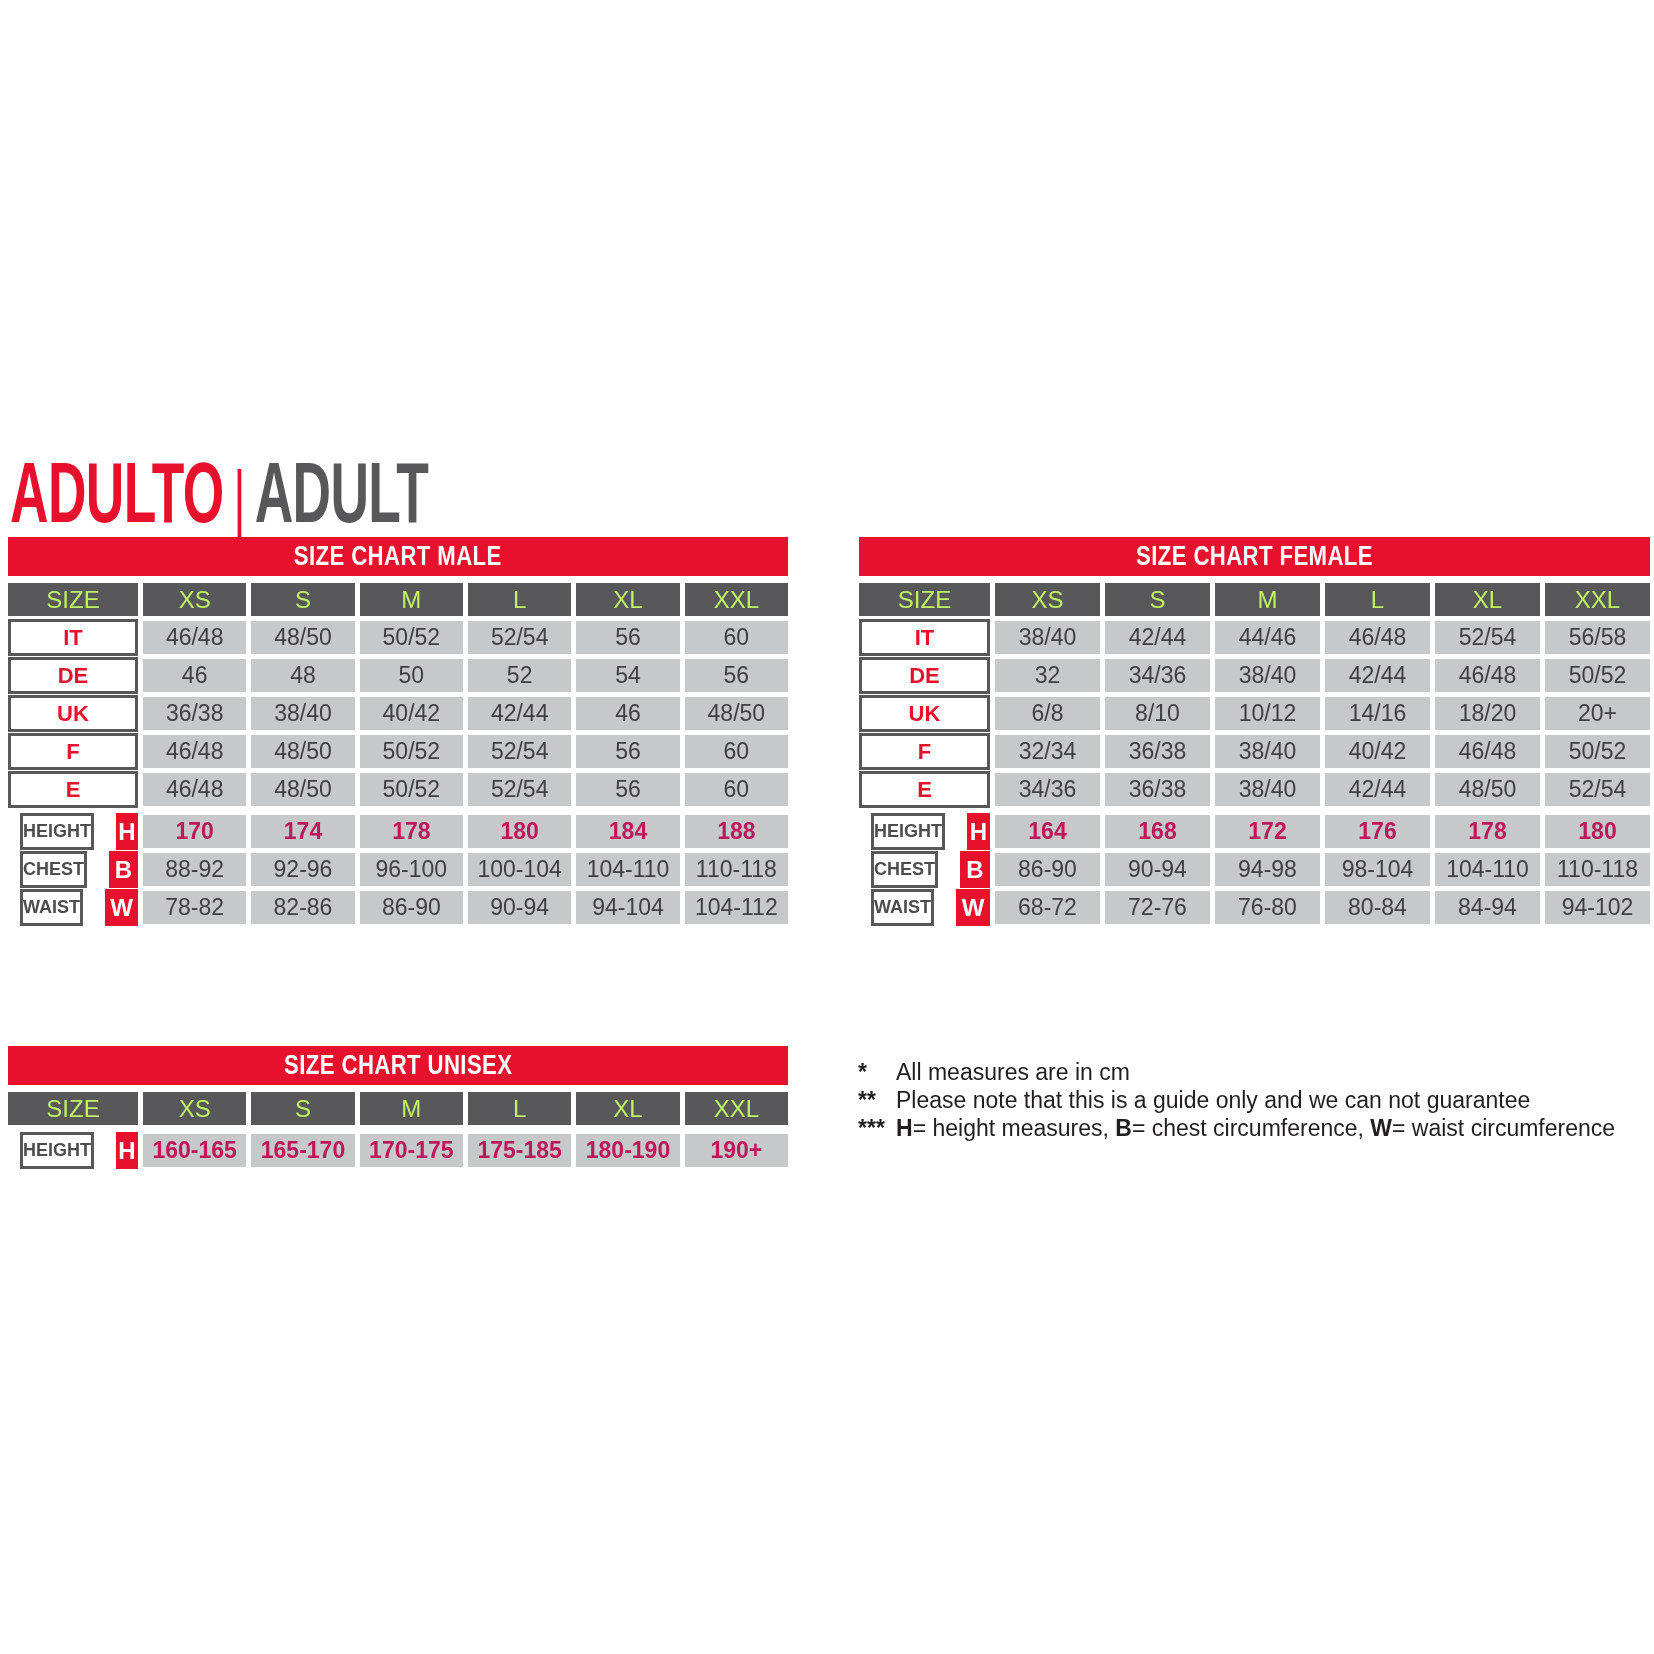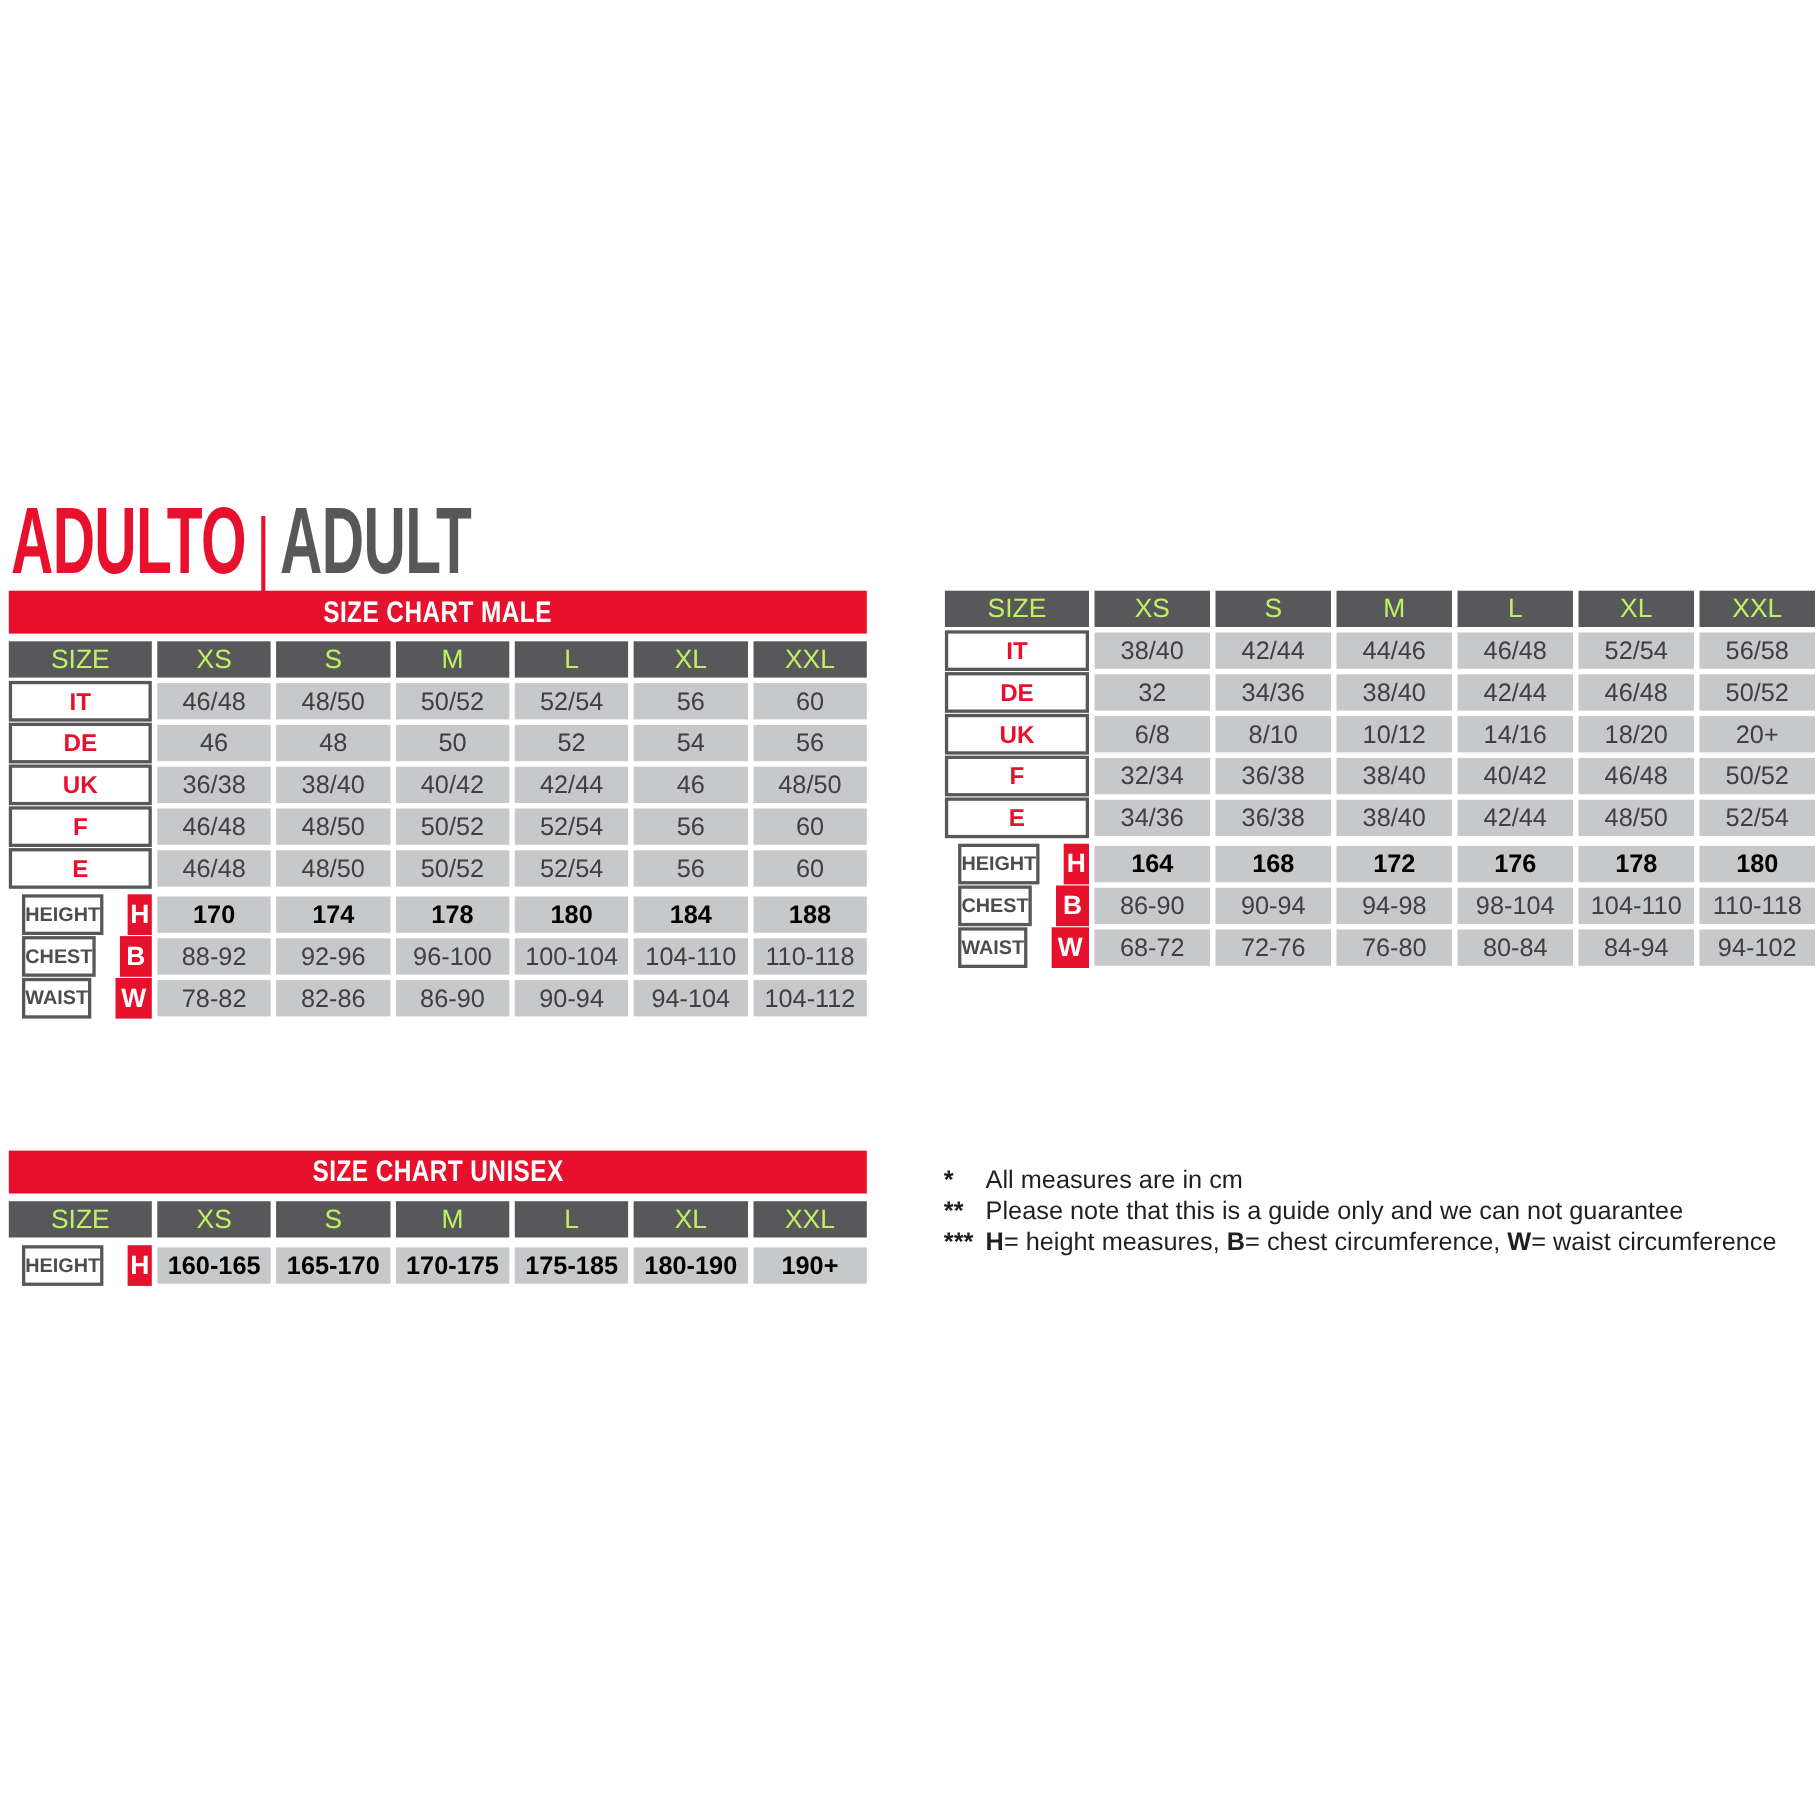--- a/index.html
+++ b/index.html
@@ -47,21 +47,21 @@
   .tbl-male .trow,.tbl-unisex .trow{grid-template-columns:130px repeat(6,1fr);}
   .tbl-female .trow{grid-template-columns:131px repeat(6,1fr);}
   .hcell{
     background:var(--dark);color:#bef264;font-size:24px;
     display:flex;align-items:center;justify-content:center;
   }
   .dcell{
     background:var(--cell);color:var(--cell-text);font-size:23px;
     display:flex;align-items:center;justify-content:center;
   }
-  .dcell.bold{font-weight:bold;color:#000000;}
+  .dcell.bold{font-weight:bold;color:#be185d;}
   .lbl{
     background:#fff;border:3px solid var(--dark);
     color:var(--red);font-weight:bold;font-size:22px;
     display:flex;align-items:center;justify-content:center;
     margin:-2px 0;
   }
   .measure-group{margin-top:9px;}
   .mlabel{display:flex;gap:22px;margin:-2px 0;padding-left:12px;}
   .mname{
     flex:1;background:#fff;border:3px solid var(--dark);
@@ -183,20 +183,23 @@
         <div class="dcell">78-82</div>
         <div class="dcell">82-86</div>
         <div class="dcell">86-90</div>
         <div class="dcell">90-94</div>
         <div class="dcell">94-104</div>
         <div class="dcell">104-112</div>
       </div>
     </div>
   </section>
 <section class="size-table tbl-female">
+    <div class="bar">
+      <span>SIZE CHART FEMALE</span>
+    </div>
     <div class="trow">
       <div class="hcell">SIZE</div>
       <div class="hcell">XS</div>
       <div class="hcell">S</div>
       <div class="hcell">M</div>
       <div class="hcell">L</div>
       <div class="hcell">XL</div>
       <div class="hcell">XXL</div>
     </div>
     <div class="trow">

